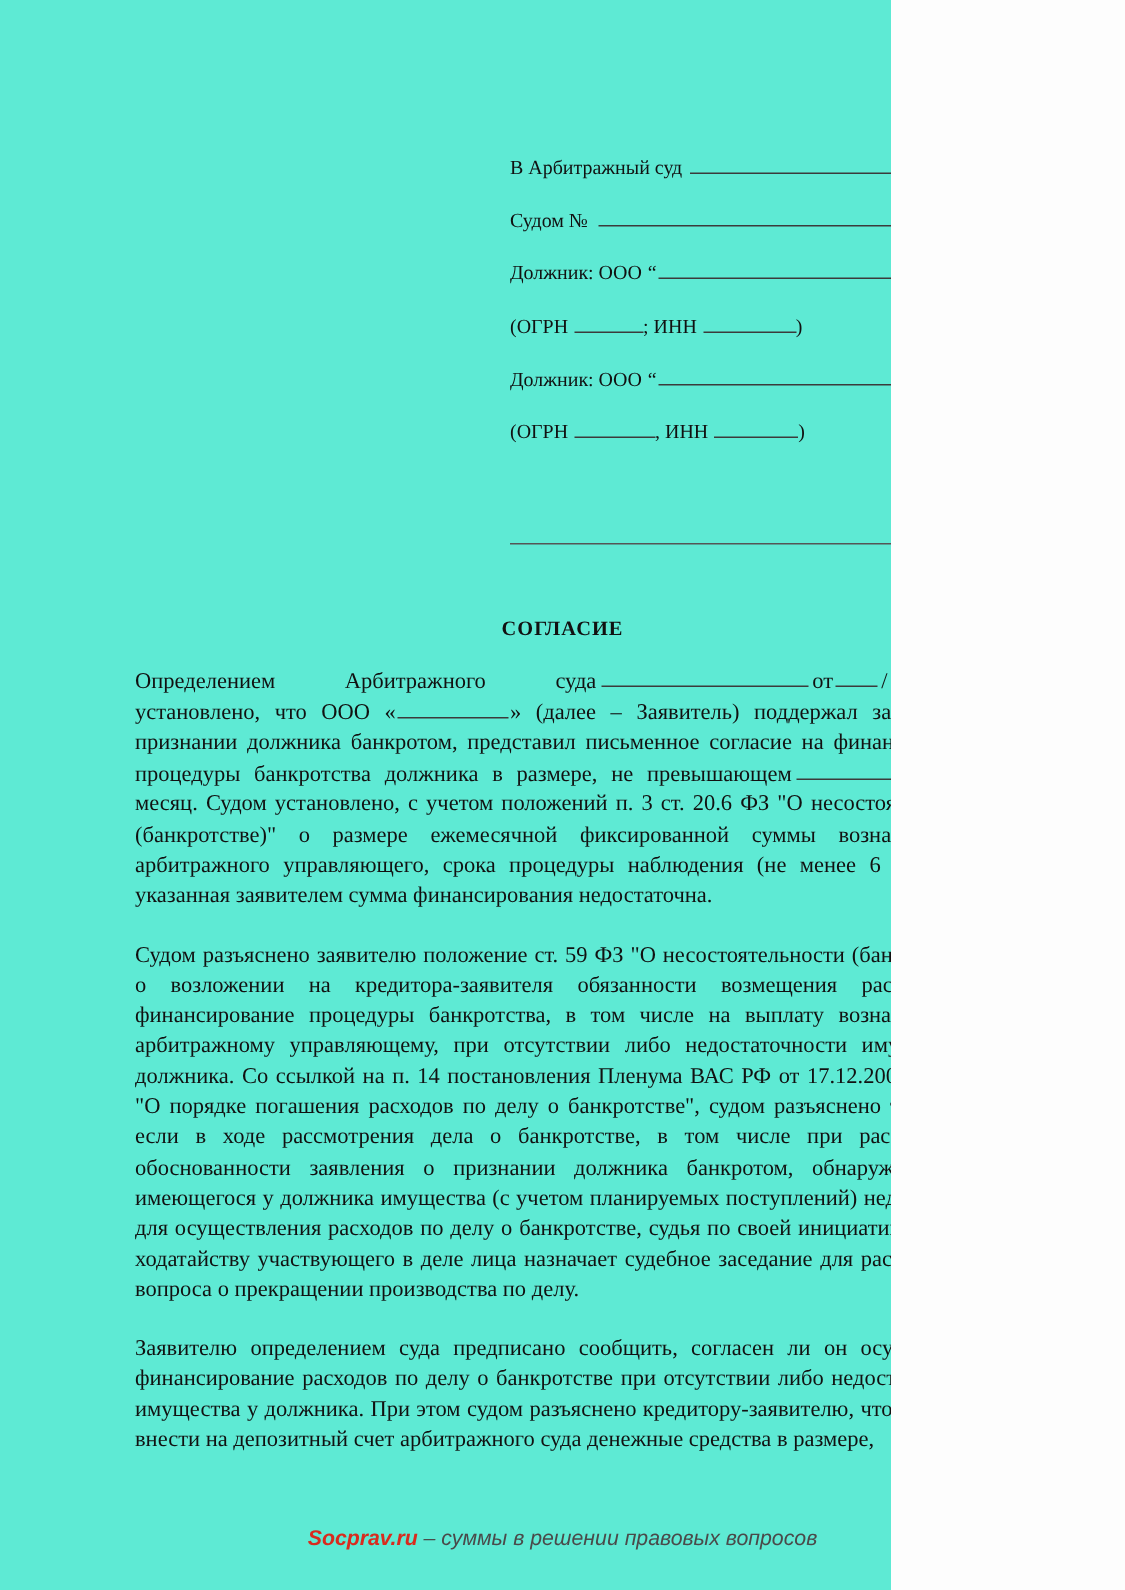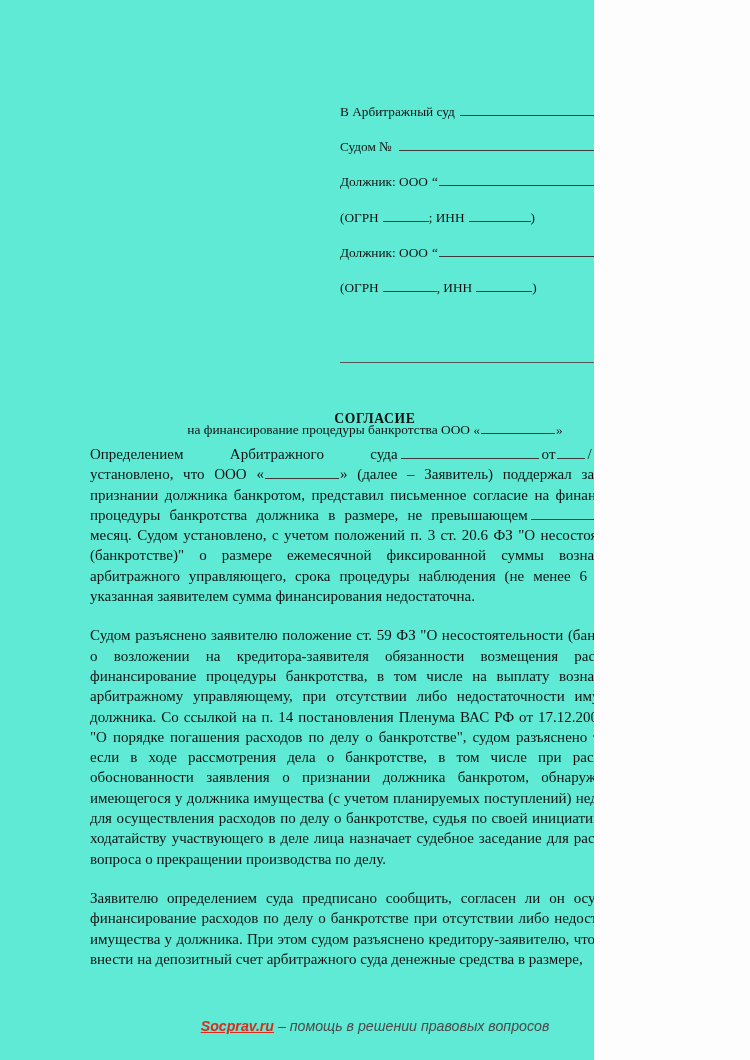--- a/index.html
+++ b/index.html
@@ -141,21 +141,20 @@
     font-family: "Liberation Sans", sans-serif;
     font-style: italic;
     font-size: 14.2px;
     color: #4a4a4a;
     white-space: nowrap;
   }
 
   #footer .site {
     color: #d92b1e;
     font-weight: bold;
-    text-decoration: underline;
   }
 </style>
 </head>
 <body>
 
 <div id="page">
 
   <div id="header-block">
 
     <div class="hdr-row">
@@ -199,31 +198,28 @@
       <span class="blank b-inn2"></span>
       <span>)</span>
     </div>
 
   </div>
 
   <div id="separator"></div>
 
   <div id="doc-title">СОГЛАСИЕ</div>
 
-  <div id="doc-subtitle">
-    <span>на финансирование  процедуры банкротства ООО «</span><span class="blank"></span><span>»</span>
+
+  <div id="body-text">
+
+    <p><span>Определением   Арбитражного   суда</span><span class="blank b-det"></span><span>от</span><span class="blank b-d1"></span><span>/</span><span class="blank b-d2"></span><span>/</span><span class="blank b-d3"></span><span>г. установлено, что ООО «</span><span class="blank b-ooo"></span><span>» (далее – Заявитель) поддержал заявление о признании должника банкротом, представил письменное согласие на финансирование процедуры банкротства должника в размере, не превышающем</span><span class="blank b-sum"></span><span>руб. в месяц. Судом установлено, с учетом положений п. 3 ст. 20.6 ФЗ "О несостоятельности (банкротстве)" о размере ежемесячной фиксированной суммы вознаграждения арбитражного управляющего, срока процедуры наблюдения (не менее 6 мес.), что указанная заявителем сумма финансирования недостаточна.</span></p>
+
+    <p>Судом разъяснено заявителю положение ст. 59 ФЗ "О несостоятельности (банкротстве)" о возложении на кредитора-заявителя обязанности возмещения расходов на финансирование процедуры банкротства, в том числе на выплату вознаграждения арбитражному управляющему, при отсутствии либо недостаточности имущества у должника. Со ссылкой на п. 14 постановления Пленума ВАС РФ от 17.12.2009 г. No 91 "О порядке погашения расходов по делу о банкротстве", судом разъяснено также, что если в ходе рассмотрения дела о банкротстве, в том числе при рассмотрении обоснованности заявления о признании должника банкротом, обнаружится, что имеющегося у должника имущества (с учетом планируемых поступлений) недостаточно для осуществления расходов по делу о банкротстве, судья по своей инициативе либо по ходатайству участвующего в деле лица назначает судебное заседание для рассмотрения вопроса о прекращении производства по делу.</p>
+
+    <p>Заявителю определением суда предписано сообщить, согласен ли он осуществлять финансирование расходов по делу о банкротстве при отсутствии либо недостаточности имущества у должника. При этом судом разъяснено кредитору-заявителю, что он вправе внести на депозитный счет арбитражного суда денежные средства в размере,</p>
+
   </div>
 
-  <div id="body-text">
-
-    <p><span>Определением   Арбитражного   суда</span><span class="blank b-det"></span><span>от</span><span class="blank b-d1"></span><span>/</span><span class="blank b-d2"></span><span>/</span><span class="blank b-d3"></span><span>г. установлено, что ООО «</span><span class="blank b-ooo"></span><span>» (далее – Заявитель) поддержал заявление о признании должника банкротом, представил письменное согласие на финансирование процедуры банкротства должника в размере, не превышающем</span><span class="blank b-sum"></span><span>руб. в месяц. Судом установлено, с учетом положений п. 3 ст. 20.6 ФЗ "О несостоятельности (банкротстве)" о размере ежемесячной фиксированной суммы вознаграждения арбитражного управляющего, срока процедуры наблюдения (не менее 6 мес.), что указанная заявителем сумма финансирования недостаточна.</span></p>
-
-    <p>Судом разъяснено заявителю положение ст. 59 ФЗ "О несостоятельности (банкротстве)" о возложении на кредитора-заявителя обязанности возмещения расходов на финансирование процедуры банкротства, в том числе на выплату вознаграждения арбитражному управляющему, при отсутствии либо недостаточности имущества у должника. Со ссылкой на п. 14 постановления Пленума ВАС РФ от 17.12.2009 г. No 91 "О порядке погашения расходов по делу о банкротстве", судом разъяснено также, что если в ходе рассмотрения дела о банкротстве, в том числе при рассмотрении обоснованности заявления о признании должника банкротом, обнаружится, что имеющегося у должника имущества (с учетом планируемых поступлений) недостаточно для осуществления расходов по делу о банкротстве, судья по своей инициативе либо по ходатайству участвующего в деле лица назначает судебное заседание для рассмотрения вопроса о прекращении производства по делу.</p>
-
-    <p>Заявителю определением суда предписано сообщить, согласен ли он осуществлять финансирование расходов по делу о банкротстве при отсутствии либо недостаточности имущества у должника. При этом судом разъяснено кредитору-заявителю, что он вправе внести на депозитный счет арбитражного суда денежные средства в размере,</p>
-
+  <div id="footer">
+    <span class="site">Socprav.ru</span><span> – суммы в решении правовых вопросов</span>
   </div>
 
-  <div id="footer">
-    <span class="site">Socprav.ru</span><span> – помощь в решении правовых вопросов</span>
-  </div>
-
 </div>
 
 </body></html>

